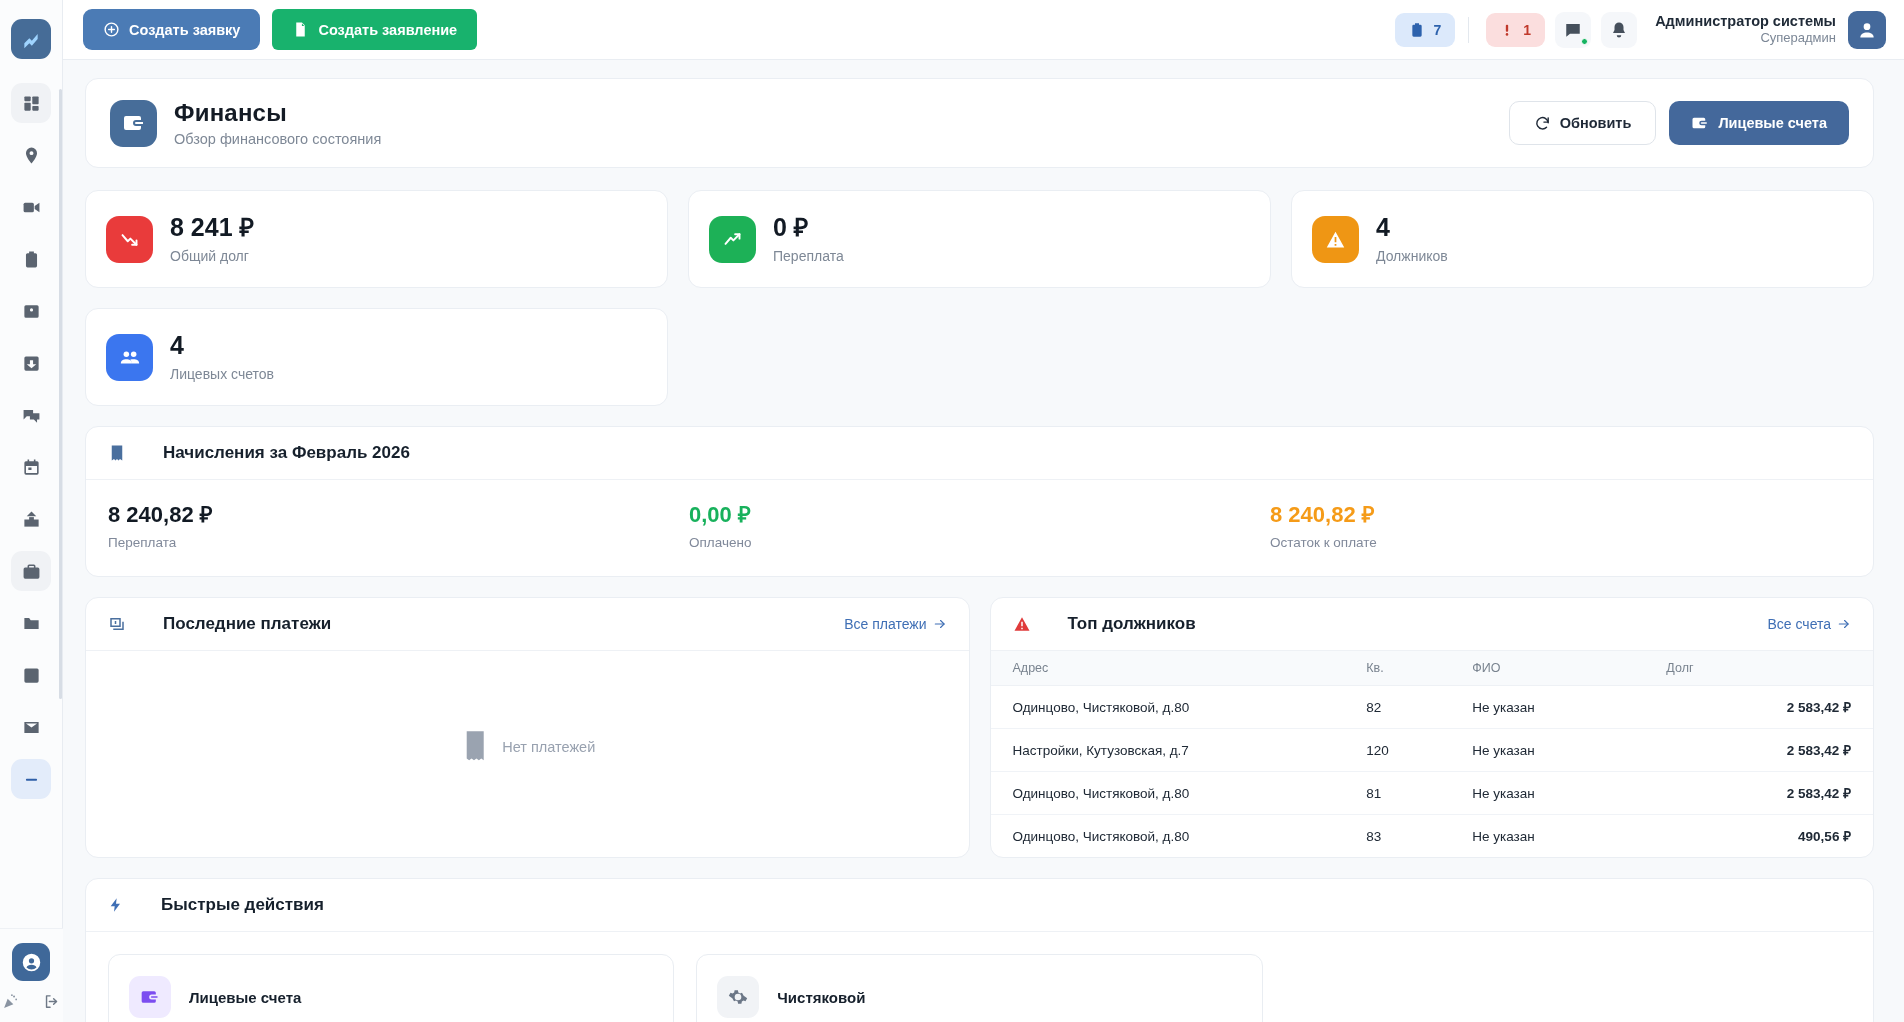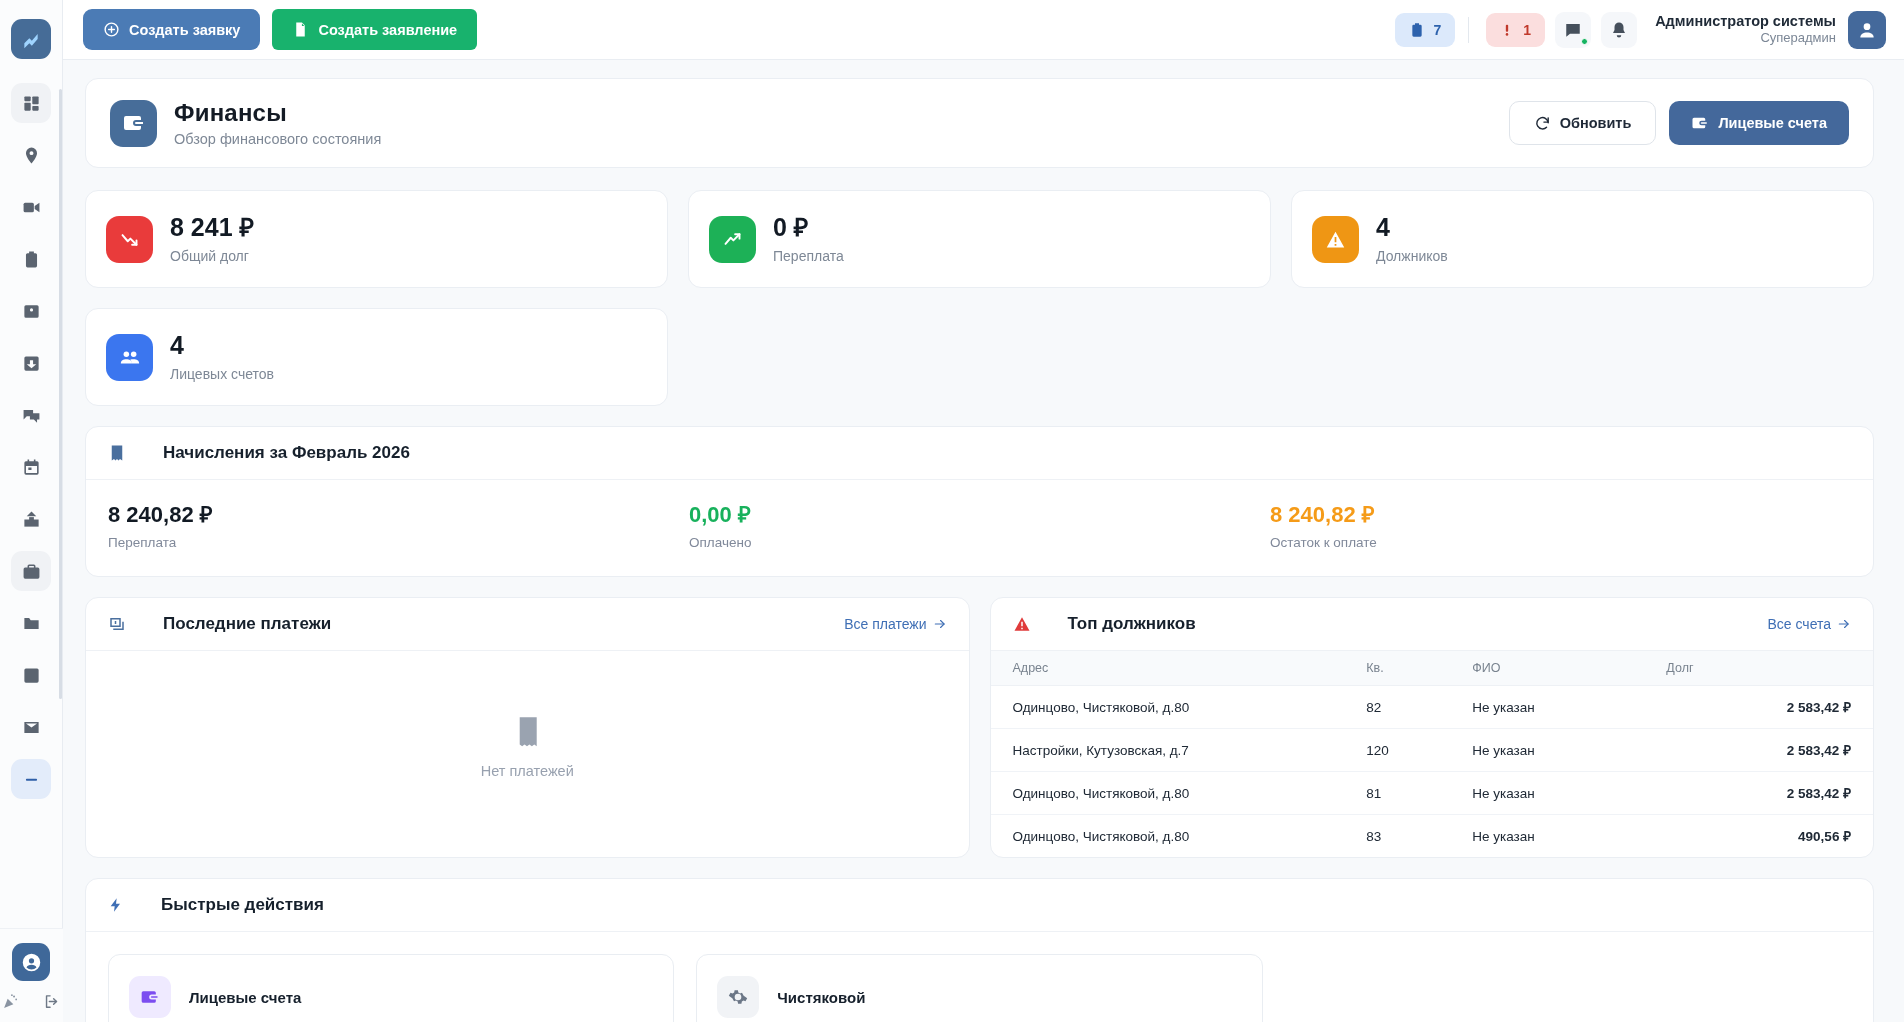--- a/index.html
+++ b/index.html
@@ -156,21 +156,21 @@
     margin-left: auto; font-size: 14px; color: #3f6fb5; font-weight: 500;
     display: inline-flex; align-items: center; gap: 6px; text-decoration: none;
   }
   .accrual-grid { display: grid; grid-template-columns: repeat(3, 1fr); padding: 22px 22px 26px 22px; }
   .accrual-val { font-size: 22px; font-weight: 700; line-height: 1.2; }
   .accrual-lbl { font-size: 13.5px; color: #80899a; margin-top: 7px; }
 
   
   .two-col { display: grid; grid-template-columns: 1fr 1fr; gap: 20px; margin-top: 20px; }
   .empty-wrap {
-    height: 192px; display: flex; flex-direction: column;
+    height: 192px; display: flex; flex-direction: row;
     align-items: center; justify-content: center; gap: 13px; color: #9aa3b0;
   }
   .empty-text { font-size: 14.5px; color: #98a1af; }
 
   table { width: 100%; border-collapse: collapse; }
   thead th {
     background: #f8fafc; text-align: left;
     font-size: 12.5px; font-weight: 400; color: #79838f;
     padding: 10px 14px; border-bottom: 1px solid #eef1f5;
   }

